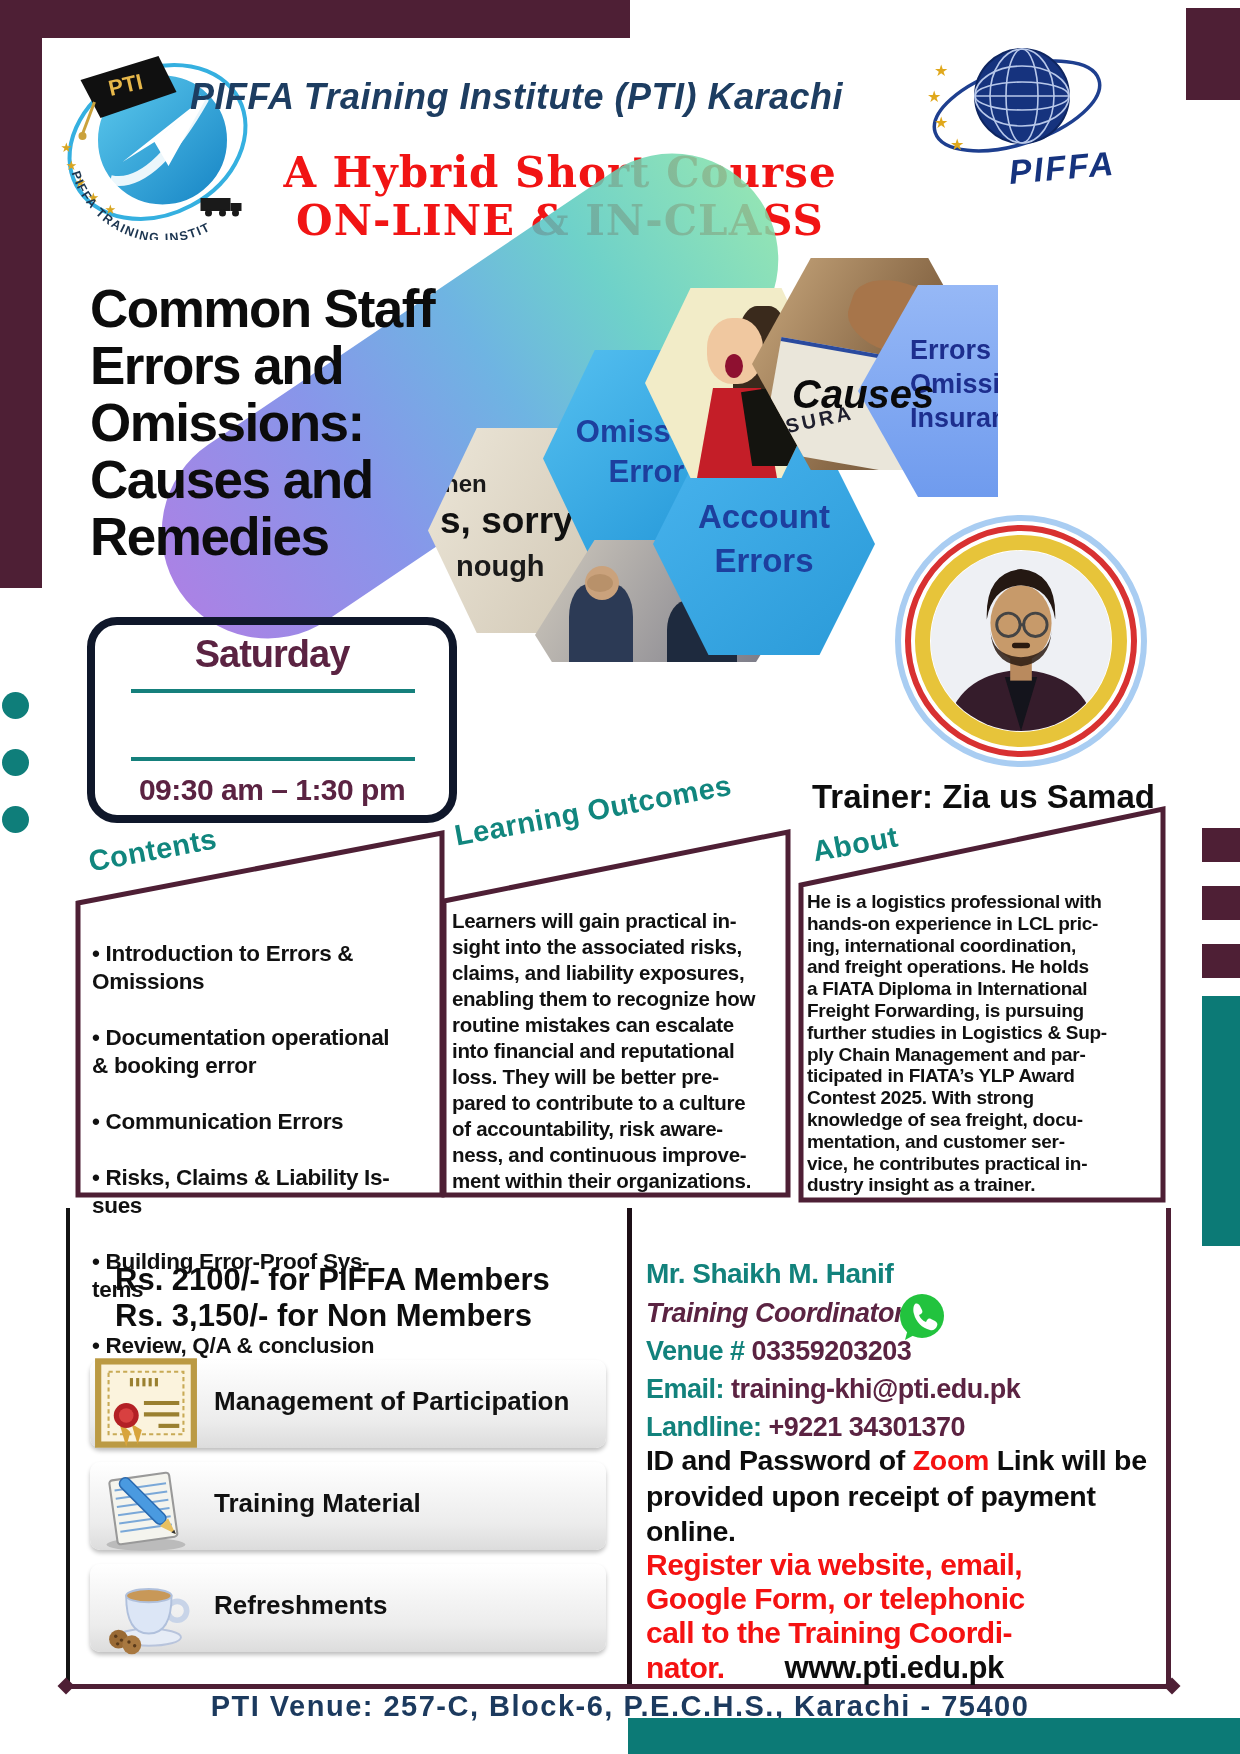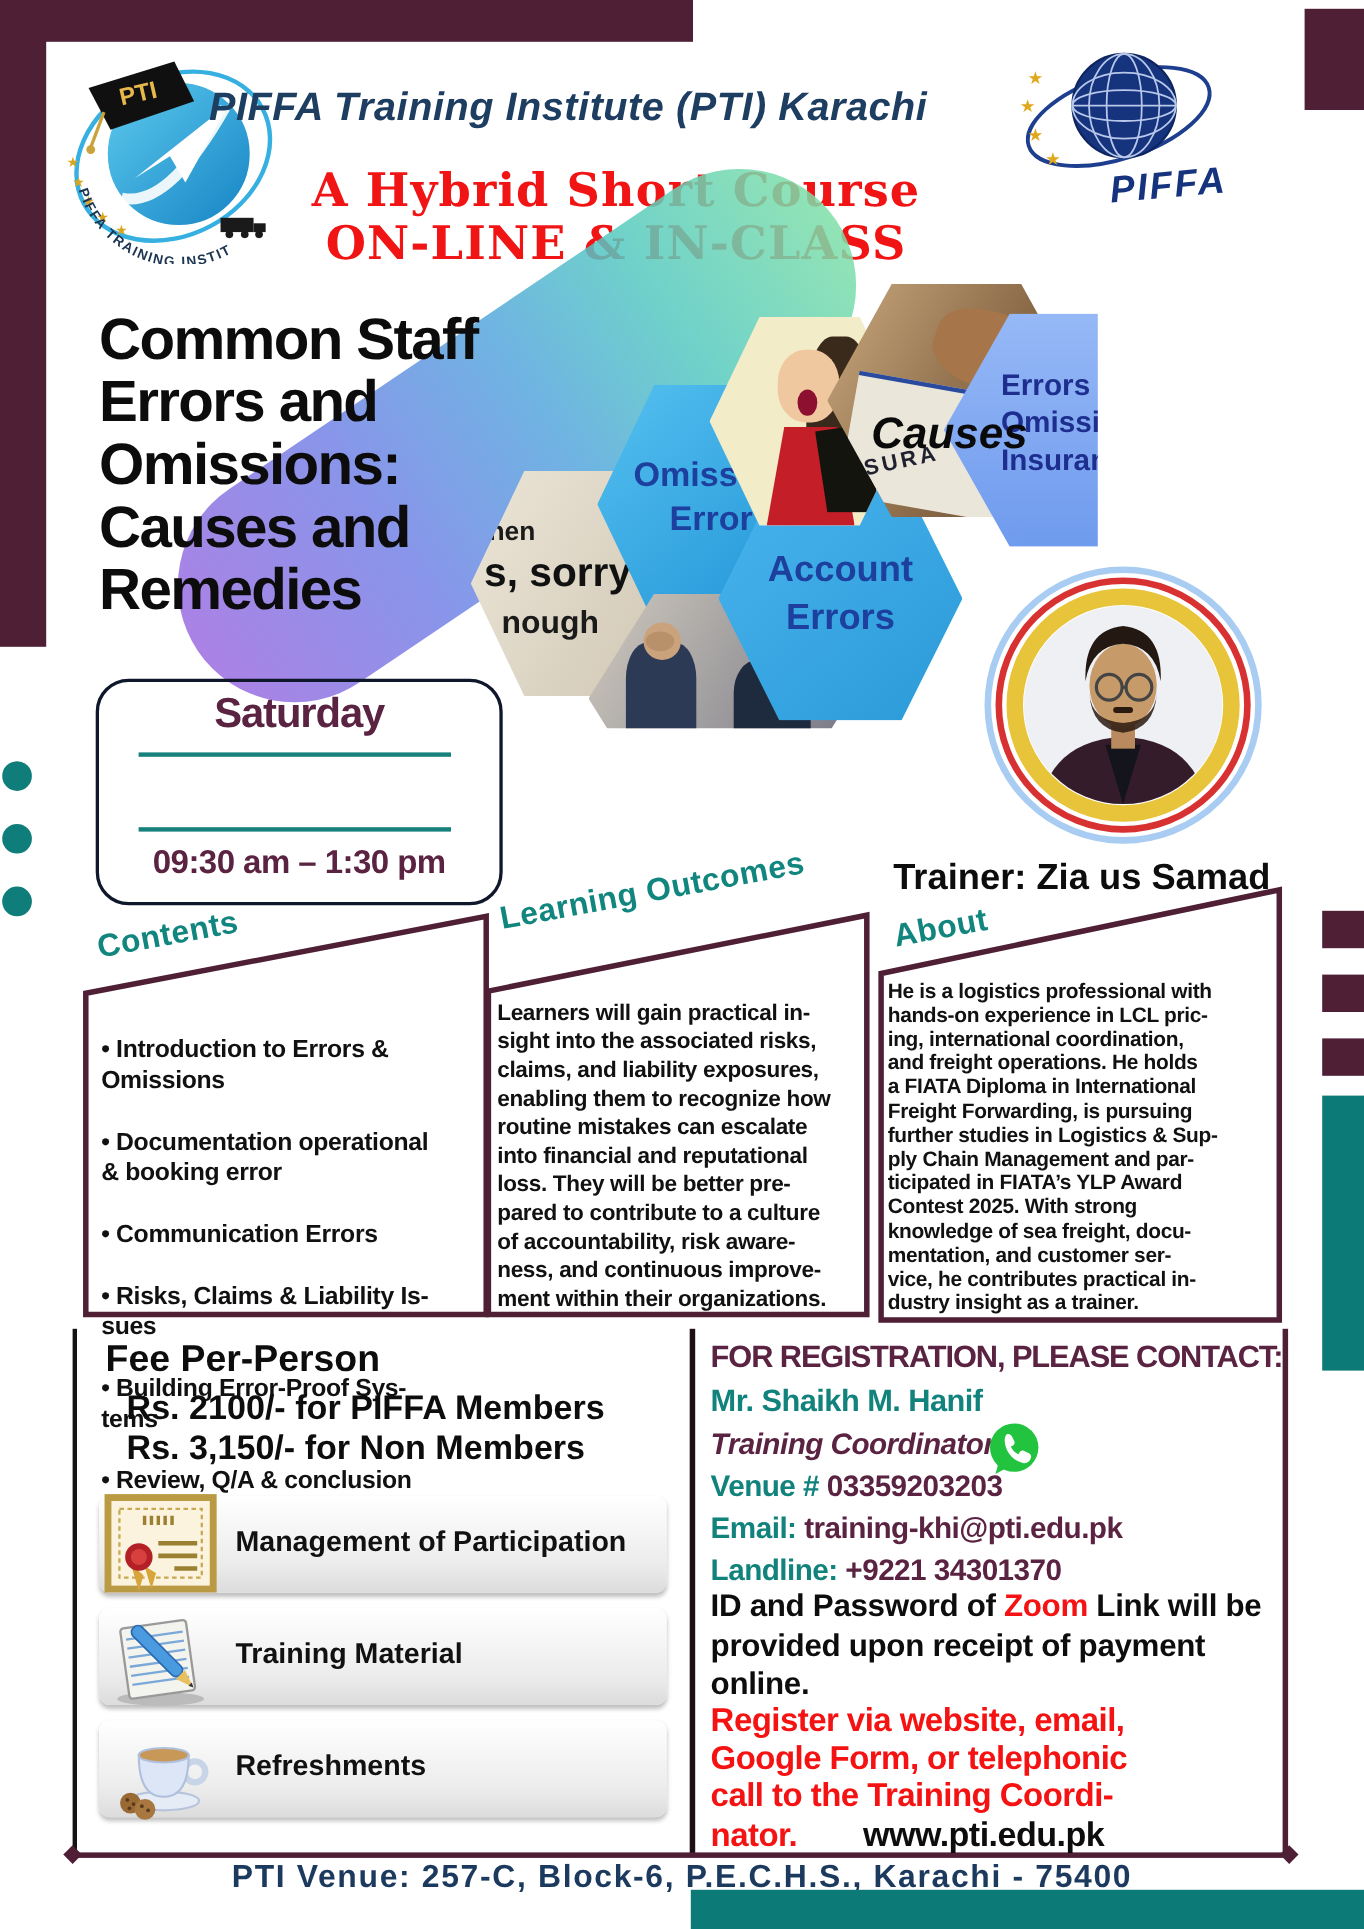--- a/index.html
+++ b/index.html
@@ -28,21 +28,21 @@
   .hex-text{position:absolute;font-weight:bold;color:#1d3f9e;text-align:center;white-space:pre-line;}
   .causes{font-size:40px;font-weight:bold;font-style:italic;color:#0a0a0a;}
   
   .tp-outer{left:895px;top:515px;width:252px;height:252px;border-radius:50%;
             border:6px solid #a9cdf2;box-sizing:border-box;}
   .tp-red{position:absolute;inset:4px;border-radius:50%;border:6px solid #d83131;}
   .tp-yellow{position:absolute;inset:14px;border-radius:50%;border:15px solid #e7c43a;}
   .tp-photo{position:absolute;inset:30px;border-radius:50%;overflow:hidden;background:#eceef2;}
   .trainer-label{left:812px;top:778px;font-size:33px;font-weight:bold;color:#0d0d0d;}
   
-  .datebox{left:87px;top:617px;width:370px;height:206px;border:3px solid #0f172a;
+  .datebox{left:87px;top:617px;width:370px;height:206px;border:8px solid #0f172a;
            border-radius:30px;box-sizing:border-box;text-align:center;color:#5b2342;}
   .date-day{margin-top:8px;font-size:38px;font-weight:bold;letter-spacing:-1px;}
   .date-line{position:absolute;left:36px;width:284px;height:4px;background:#15807c;}
   .date-date{position:absolute;left:0;width:100%;top:74px;font-size:39px;font-weight:bold;letter-spacing:-1px;}
   .date-time{position:absolute;left:0;width:100%;top:148px;font-size:30px;font-weight:bold;letter-spacing:-.5px;}
   
   .col-head{position:absolute;color:#11867e;font-weight:bold;font-size:29px;
             transform:rotate(-10.5deg);transform-origin:left top;letter-spacing:.5px;}
   .col-text{position:absolute;color:#111;font-weight:bold;white-space:pre-line;}
   
@@ -274,21 +274,20 @@
 vice, he contributes practical in-
 dustry insight as a trainer.</div>
 
   <div class="vline" style="left:66px;background:#141414;width:4px;"></div>
   <div class="vline" style="left:627px;background:#1c0f16;"></div>
   <div class="vline" style="left:1166px;background:#4e1f35;"></div>
   <div class="abs maroon" style="left:64px;top:1684px;width:1110px;height:5px;"></div>
   <div class="diamond" style="left:60px;top:1680px;"></div>
   <div class="diamond" style="left:1166px;top:1680px;"></div>
 
-  <div class="fee-txt" style="left:96px;top:1216px;font-size:34px;">Fee Per-Person</div>
   <div class="fee-txt" style="left:115px;top:1262px;font-size:31px;">Rs. 2100/- for PIFFA Members</div>
   <div class="fee-txt" style="left:115px;top:1298px;font-size:31px;">Rs. 3,150/- for Non Members</div>
 
   <div class="perk-bar" style="top:1360px;">
     <svg class="perk-icon" viewBox="0 0 100 100">
       <rect x="4" y="10" width="92" height="80" fill="#fbf3dd" stroke="#bb9a44" stroke-width="6"></rect>
       <rect x="14" y="20" width="72" height="60" fill="none" stroke="#c8aa55" stroke-width="2" stroke-dasharray="4 3"></rect>
       <g stroke="#9a8030" stroke-width="3">
         <line x1="36" y1="26" x2="36" y2="34"></line>
           <line x1="42" y1="26" x2="42" y2="34"></line>
@@ -338,21 +337,20 @@
       <circle cx="23" cy="81" r="1.8" fill="#5a3a1a"></circle>
         <circle cx="29" cy="85" r="1.8" fill="#5a3a1a"></circle>
         <circle cx="25" cy="89" r="1.8" fill="#5a3a1a"></circle>
       <circle cx="40" cy="90" r="10" fill="#a87840"></circle>
       <circle cx="37" cy="87" r="1.8" fill="#5a3a1a"></circle>
         <circle cx="43" cy="91" r="1.8" fill="#5a3a1a"></circle>
     </svg>
     <div class="perk-label">Refreshments</div>
   </div>
 
-  <div class="reg maroon-t" style="top:1218px;font-size:28px;letter-spacing:-1px;">FOR REGISTRATION, PLEASE CONTACT:</div>
   <div class="reg teal-t" style="top:1258px;font-size:28px;">Mr. Shaikh M. Hanif</div>
   <div class="reg maroon-t" style="top:1298px;font-size:27px;font-style:italic;">Training Coordinator</div>
   <svg class="abs" style="left:896px;top:1292px;" width="52" height="52" viewBox="0 0 52 52">
     <circle cx="26" cy="24" r="22" fill="#22c33e"></circle>
     <polygon points="9,48 13,33 22,41" fill="#22c33e"></polygon>
     <path d="M19 12c2-1 4 0 5 2l2 4c1 2 0 3-1 4l-2 1c1 3 4 6 7 7l1-2c1-1 2-2 4-1l4 2c2 1 3 3 2 5-1 3-4 5-7 4-8-2-14-8-16-16-1-3-1-8 1-10z" fill="#ffffff"></path>
   </svg>
   <div class="reg" style="top:1336px;font-size:27px;">
     <span class="teal-t">Venue #</span>
     <span class="maroon-t">03359203203</span>

